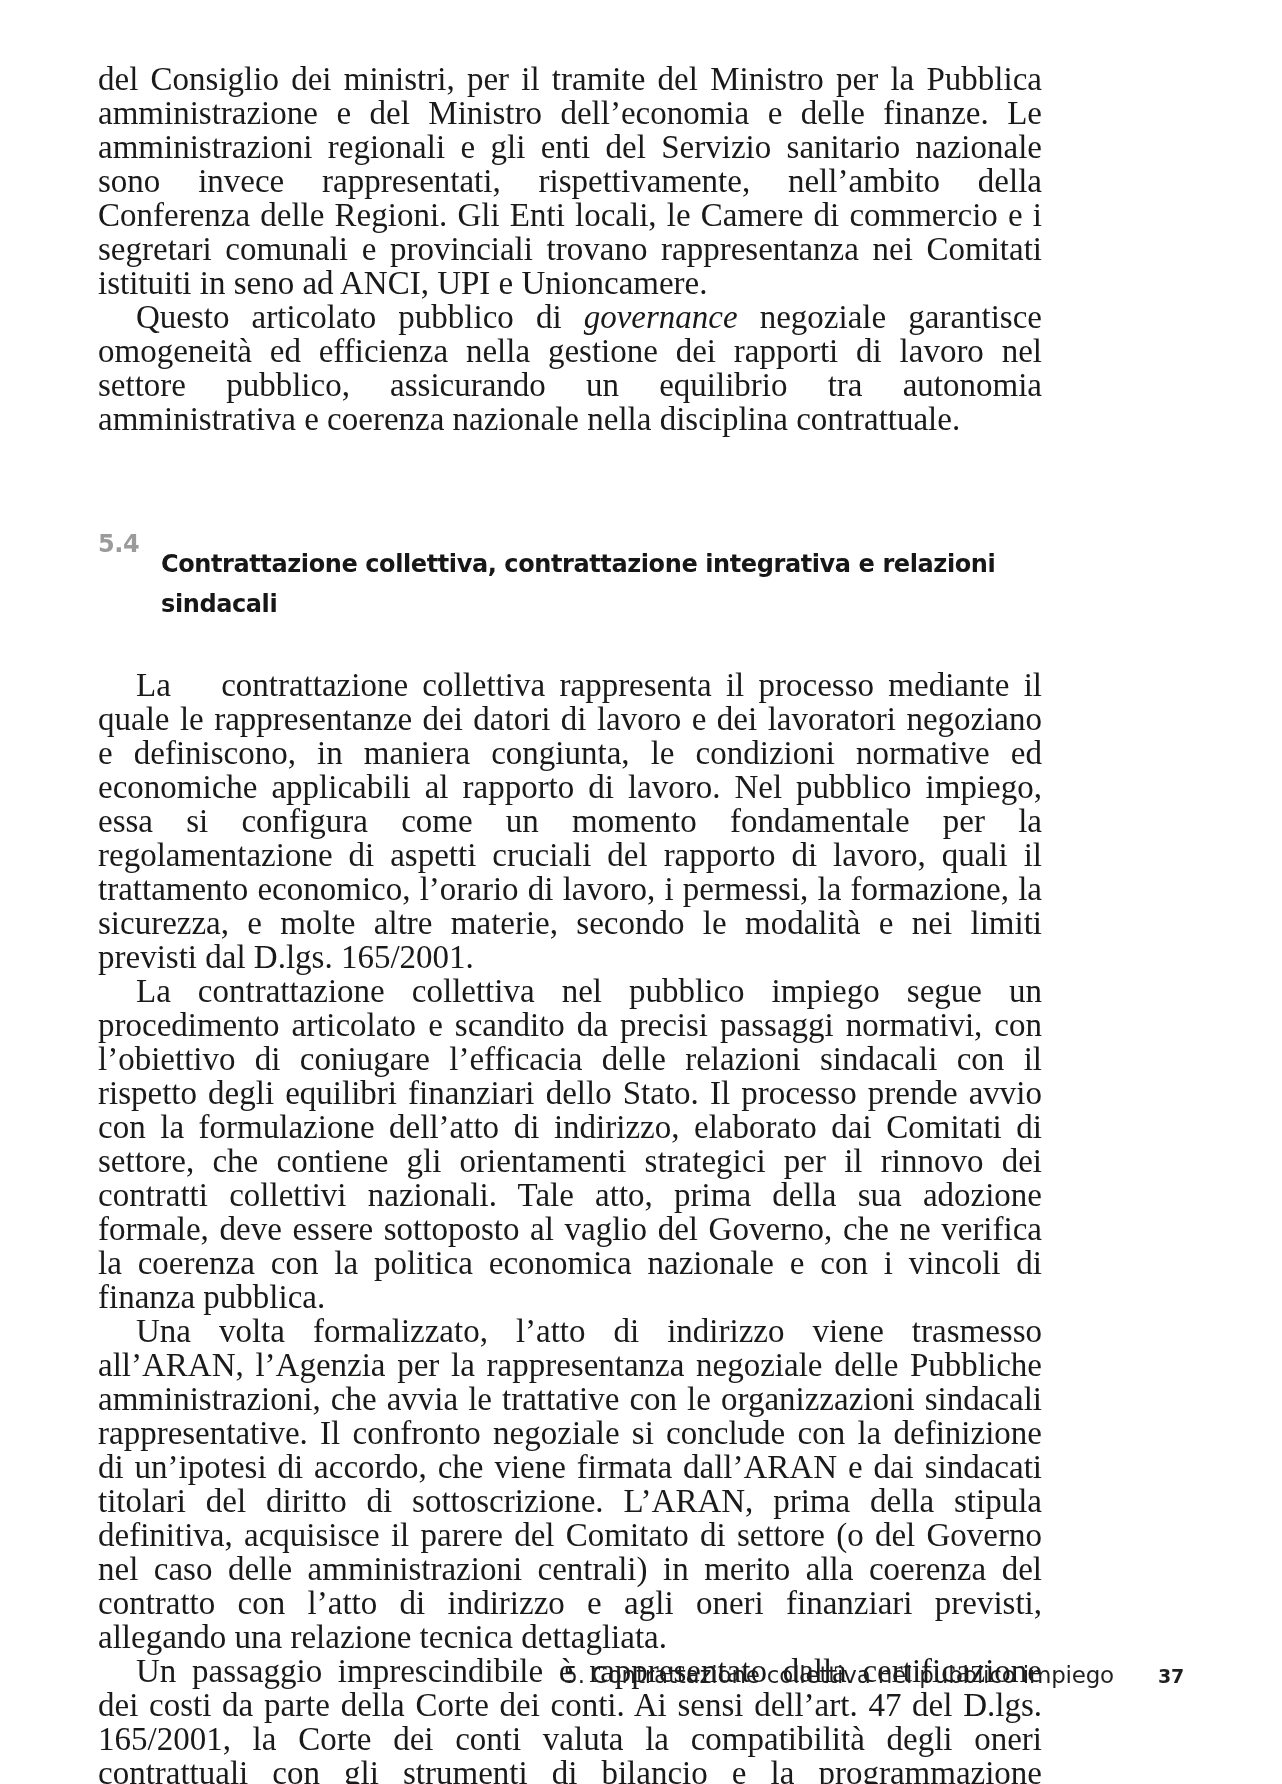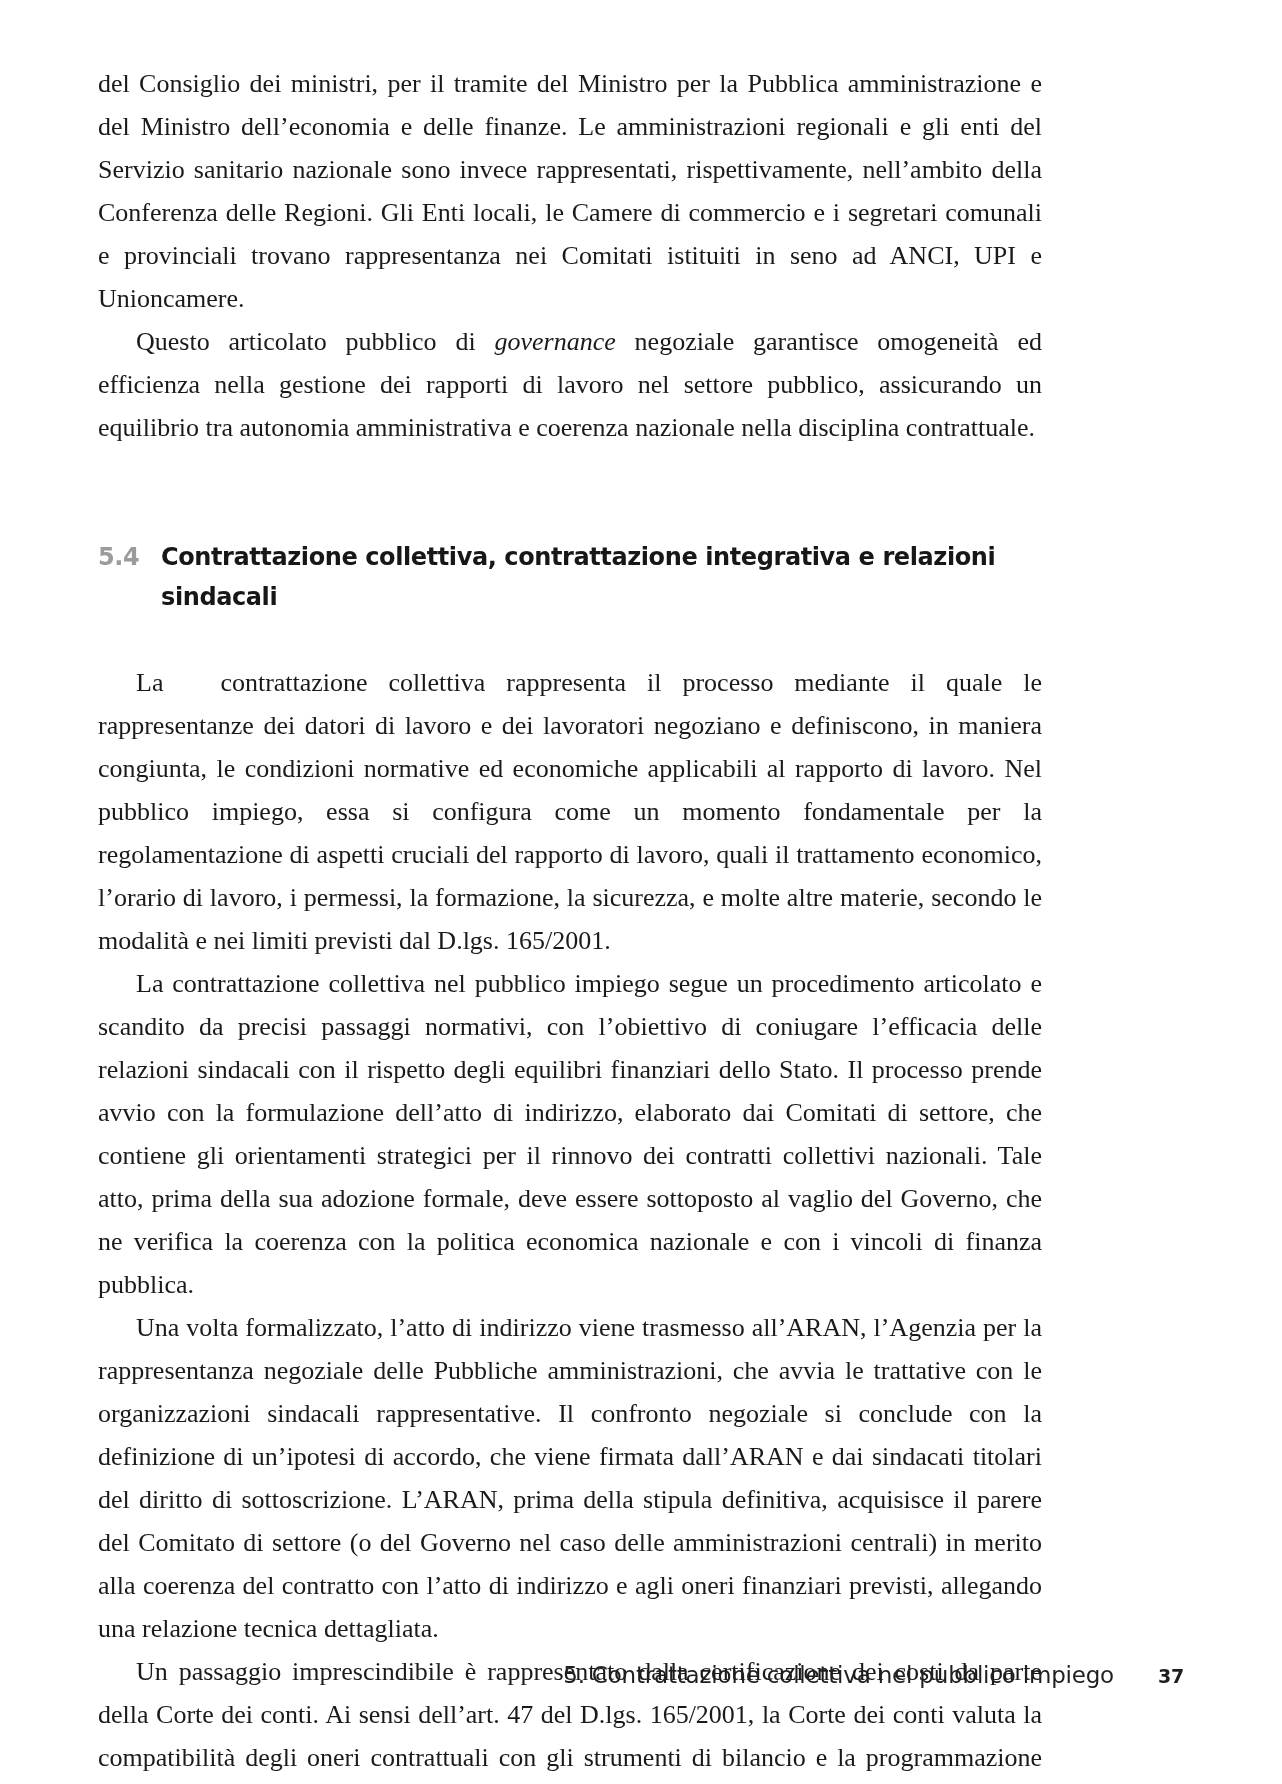--- a/index.html
+++ b/index.html
@@ -16,22 +16,22 @@
     overflow: hidden;
   }
   .content {
     position: absolute;
     left: 98px;
     top: 62px;
     width: 944px;
   }
   p.body {
     font-family: "Liberation Serif", "DejaVu Serif", serif;
-    font-size: 26px;
-    line-height: 43px;
+    font-size: 33px;
+    line-height: 34px;
     color: #1a1a1a;
     text-align: justify;
     text-justify: inter-word;
     margin: 0;
     hyphens: manual;
     -webkit-hyphens: manual;
   }
   p.body.indent {
     text-indent: 38px;
   }
@@ -52,20 +52,21 @@
   .heading-num {
     color: #9b9b9b;
     flex: 0 0 auto;
     width: 63px;
     font-weight: bold;
   }
   .heading-text {
     color: #171717;
     flex: 1 1 auto;
     font-weight: bold;
+    margin-top: 20px;
   }
   .after-heading {
     margin-top: 0;
   }
   .footer {
     position: absolute;
     left: 108px;
     right: 98px;
     top: 1662px;
     display: flex;

